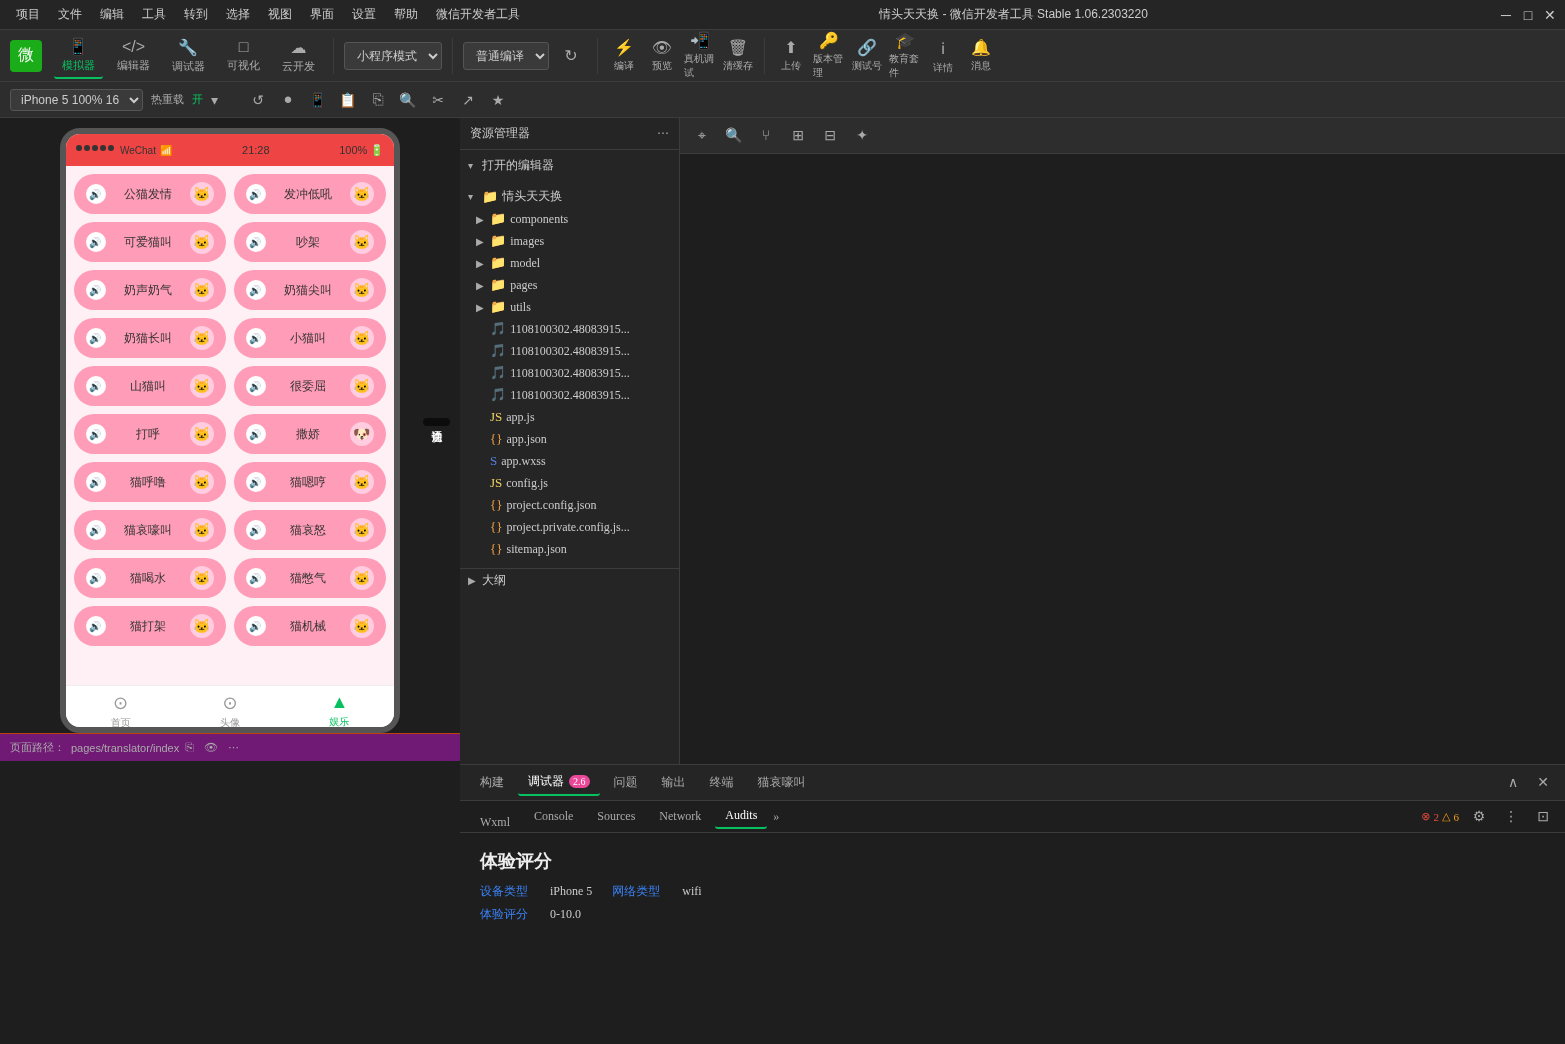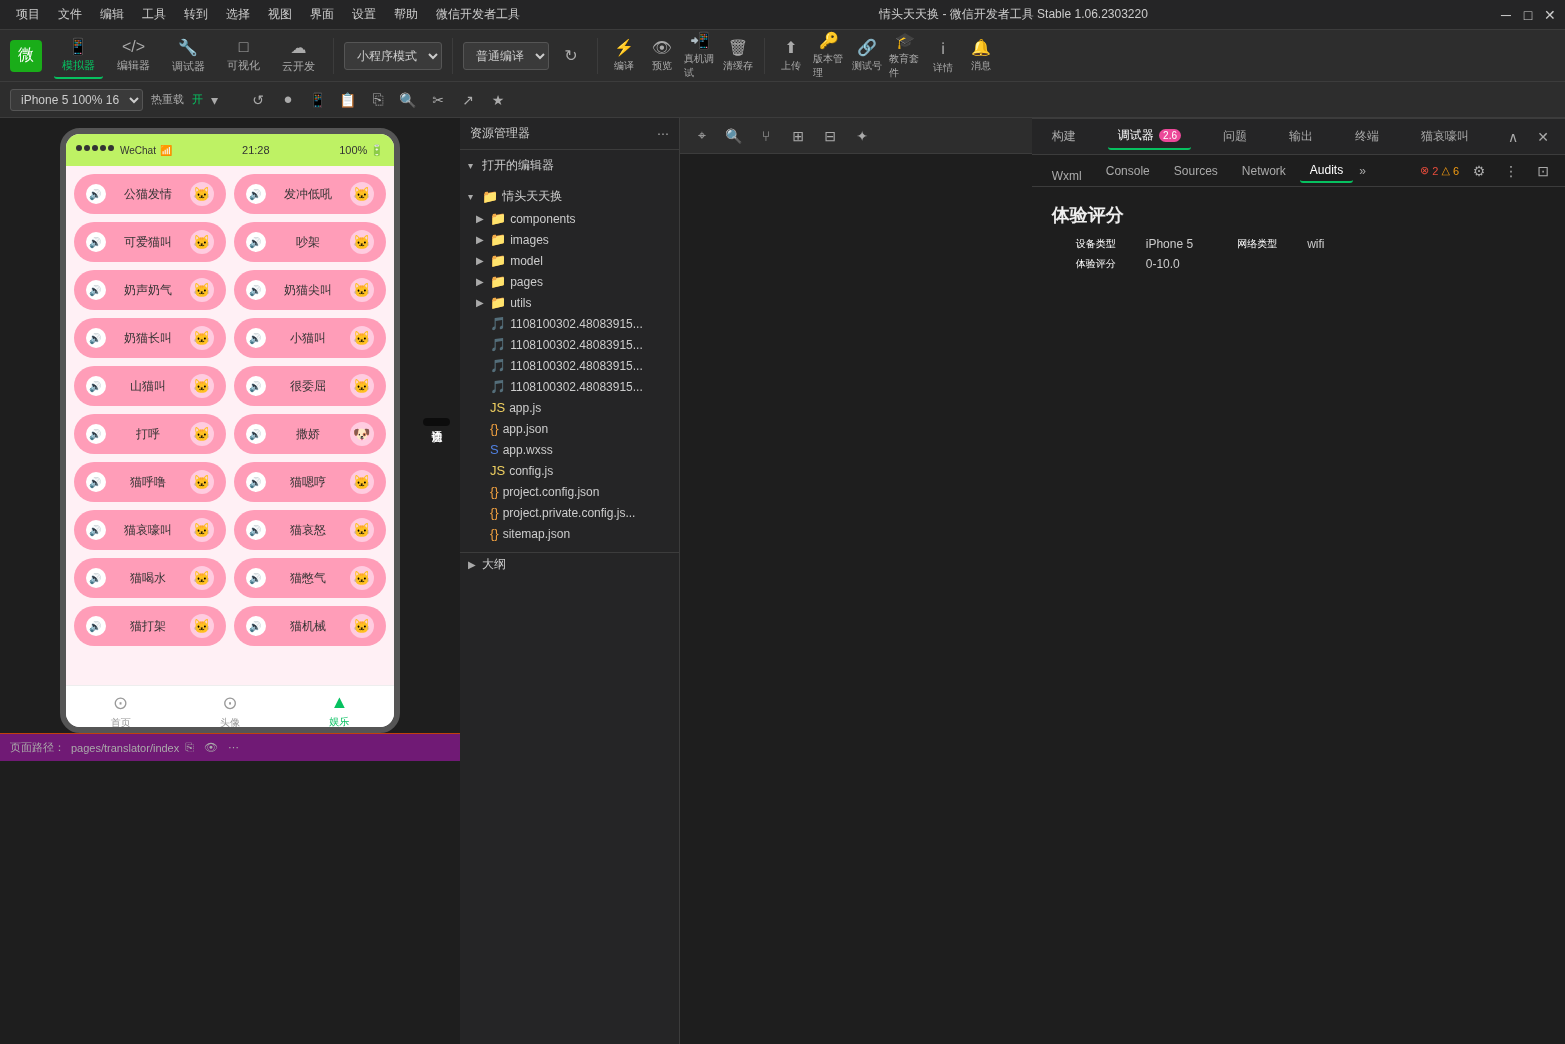--- a/index.html
+++ b/index.html
@@ -182,21 +182,21 @@
       width: 340px;
       height: 605px;
       background: white;
       border-radius: 20px;
       border: 6px solid #555;
       overflow: hidden;
       position: relative;
     }
     .phone-status-bar {
       height: 24px;
-      background: #bef264;
+      background: #ef4444;
       display: flex;
       align-items: center;
       justify-content: space-between;
       padding: 16px 10px;
       font-size: 11px;
       color: #333;
     }
     .phone-dots {
       display: flex;
       gap: 2px;
@@ -381,21 +381,21 @@
       background: #1e1e1e;
       border-top: 1px solid #3c3c3c;
     }
     .devtools-header {
       height: 36px;
       background: #252526;
       display: flex;
       align-items: center;
       padding: 0 10px;
       border-bottom: 1px solid #3c3c3c;
-      gap: 22px;
+      gap: 4px;
     }
     .devtools-tab {
       padding: 4px 10px;
       font-size: 12px;
       color: #aaa;
       cursor: pointer;
       border-radius: 3px;
     }
     .devtools-tab.active {
       color: #fff;
@@ -435,24 +435,23 @@
       display: flex;
       gap: 20px;
       margin-bottom: 6px;
     }
     .audit-info-item {
       display: flex;
       gap: 10px;
       align-items: center;
     }
     .audit-info-label {
-      color: #ffffff;
-      font-size: 10px;
+      color: #3b82f6;
+      font-size: 12px;
       min-width: 60px;
-      margin-left: 24px;
     }
     .audit-info-value {
       color: #ccc;
       font-size: 12px;
     }
 
     .devtools-right {
       display: flex;
       align-items: center;
       margin-left: auto;
@@ -474,22 +473,23 @@
       align-items: center;
       gap: 3px;
       font-size: 11px;
       color: #ccc;
     }
     .error-count { color: #e74c3c; }
     .warn-count { color: #f39c12; }
 
     .editor-and-devtools {
       display: flex;
-      flex-direction: row;
+      flex-direction: column;
       flex: 1;
+      font-family: Liberation Serif, serif;
     }
     .editor-file-area {
       display: flex;
       flex: 1;
       overflow: hidden;
       min-height: 0;
     }
   </style>
 </head>
 <body>

